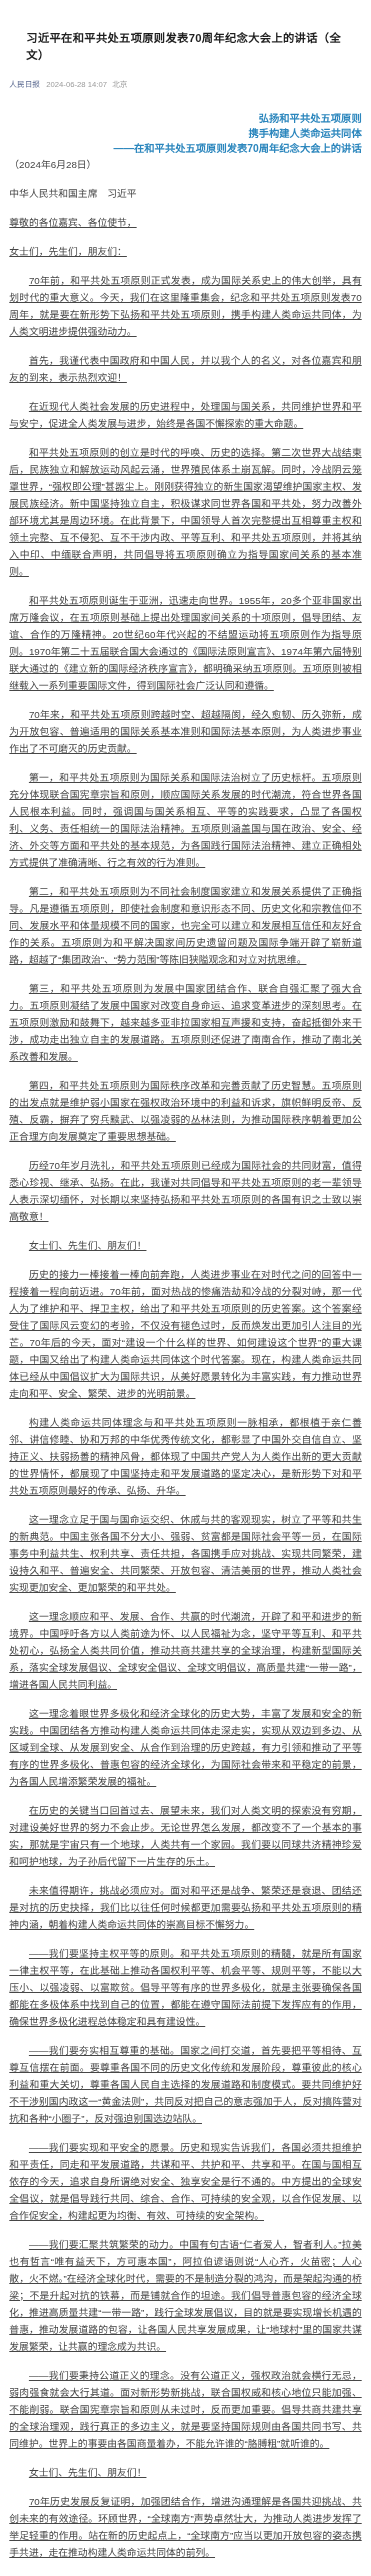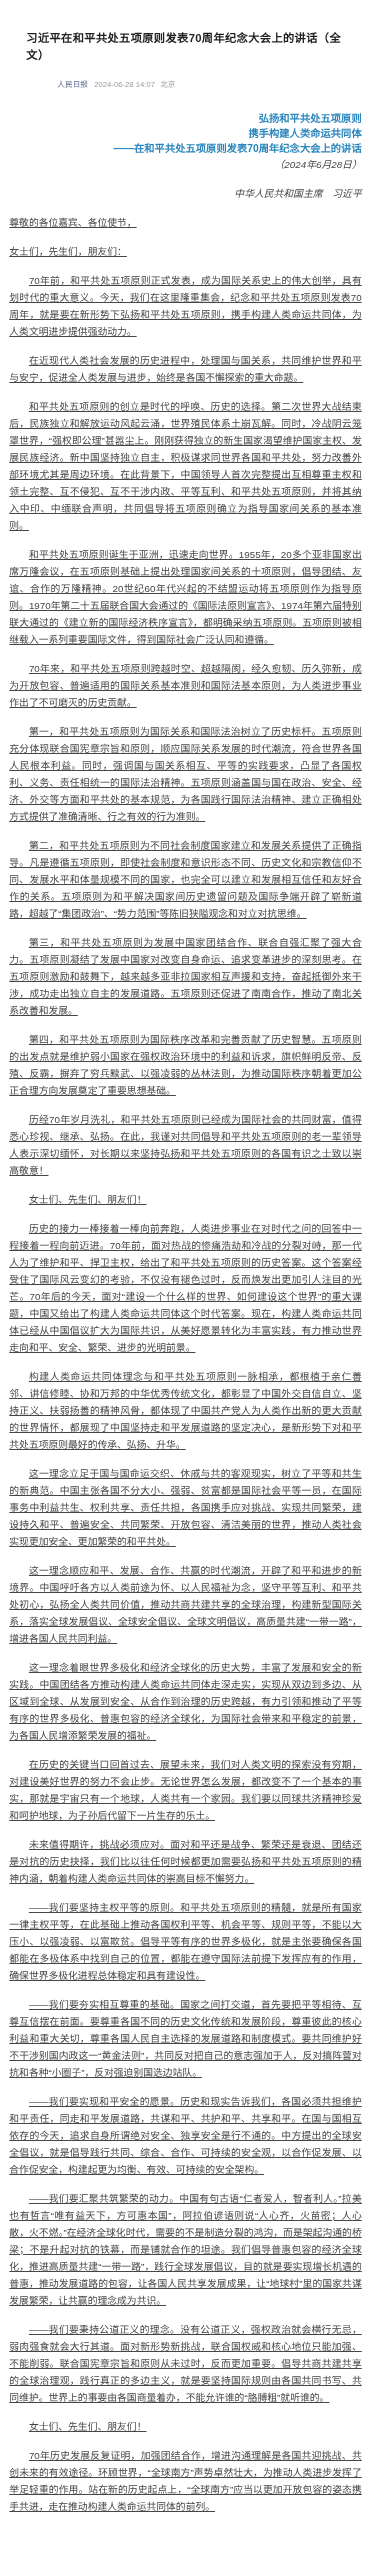--- a/index.html
+++ b/index.html
@@ -17,38 +17,38 @@
     font-weight:700;
     color:#1f1f1f;
     letter-spacing:0.3px;
   }
   .meta{
     margin-top:6.2px;
     font-size:7.7px;
     line-height:10.8px;
     color:#9b9b9b;
   }
-  .meta .src{color:#5b6a91;margin-right:6.2px;cursor:pointer;margin-left:48px;}
+  .meta .src{color:#5b6a91;margin-right:6.2px;cursor:pointer;}
   .meta .dt{margin-right:5.2px;margin-top:32px;}
   .speech-head{
     margin-top:19.6px;
     text-align:right;
     color:#2b86bd;
     font-weight:700;
     font-size:10.3px;
     line-height:15px;
   }
   p{
     margin:0 0 12px 0;
     font-size:9.8px;
     line-height:17px;
     text-align:justify;
     word-break:break-all;
   }
-  p.center{text-align:right;margin-top:0;font-style:italic;}
+  p.center{text-align:left;margin-top:0;}
   .date-line{margin-top:20.6px;}
   .para{text-indent:2em;text-decoration:underline;}
   .para.no-indent{text-indent:0;}
 </style>
 </head>
 <body>
 
 <div class="page">
 
   <h1 class="title">习近平在和平共处五项原则发表70周年纪念大会上的讲话（全文）</h1>
@@ -63,20 +63,21 @@
     <div>——在和平共处五项原则发表70周年纪念大会上的讲话</div>
   </div>
 
   <p class="center date-line">（2024年6月28日）</p>
   <p class="center">中华人民共和国主席　习近平</p>
 
   <div id="speech-body">
       <p class="para no-indent">尊敬的各位嘉宾、各位使节，</p>
       <p class="para no-indent">女士们，先生们，朋友们：</p>
       <p class="para">70年前，和平共处五项原则正式发表，成为国际关系史上的伟大创举，具有划时代的重大意义。今天，我们在这里隆重集会，纪念和平共处五项原则发表70周年，就是要在新形势下弘扬和平共处五项原则，携手构建人类命运共同体，为人类文明进步提供强劲动力。</p>
+      <p class="para">首先，我谨代表中国政府和中国人民，并以我个人的名义，对各位嘉宾和朋友的到来，表示热烈欢迎！</p>
       <p class="para">在近现代人类社会发展的历史进程中，处理国与国关系，共同维护世界和平与安宁，促进全人类发展与进步，始终是各国不懈探索的重大命题。</p>
       <p class="para">和平共处五项原则的创立是时代的呼唤、历史的选择。第二次世界大战结束后，民族独立和解放运动风起云涌，世界殖民体系土崩瓦解。同时，冷战阴云笼罩世界，“强权即公理”甚嚣尘上。刚刚获得独立的新生国家渴望维护国家主权、发展民族经济。新中国坚持独立自主，积极谋求同世界各国和平共处，努力改善外部环境尤其是周边环境。在此背景下，中国领导人首次完整提出互相尊重主权和领土完整、互不侵犯、互不干涉内政、平等互利、和平共处五项原则，并将其纳入中印、中缅联合声明，共同倡导将五项原则确立为指导国家间关系的基本准则。</p>
       <p class="para">和平共处五项原则诞生于亚洲，迅速走向世界。1955年，20多个亚非国家出席万隆会议，在五项原则基础上提出处理国家间关系的十项原则，倡导团结、友谊、合作的万隆精神。20世纪60年代兴起的不结盟运动将五项原则作为指导原则。1970年第二十五届联合国大会通过的《国际法原则宣言》、1974年第六届特别联大通过的《建立新的国际经济秩序宣言》，都明确采纳五项原则。五项原则被相继载入一系列重要国际文件，得到国际社会广泛认同和遵循。</p>
       <p class="para">70年来，和平共处五项原则跨越时空、超越隔阂，经久愈韧、历久弥新，成为开放包容、普遍适用的国际关系基本准则和国际法基本原则，为人类进步事业作出了不可磨灭的历史贡献。</p>
       <p class="para">第一，和平共处五项原则为国际关系和国际法治树立了历史标杆。五项原则充分体现联合国宪章宗旨和原则，顺应国际关系发展的时代潮流，符合世界各国人民根本利益。同时，强调国与国关系相互、平等的实践要求，凸显了各国权利、义务、责任相统一的国际法治精神。五项原则涵盖国与国在政治、安全、经济、外交等方面和平共处的基本规范，为各国践行国际法治精神、建立正确相处方式提供了准确清晰、行之有效的行为准则。</p>
       <p class="para">第二，和平共处五项原则为不同社会制度国家建立和发展关系提供了正确指导。凡是遵循五项原则，即使社会制度和意识形态不同、历史文化和宗教信仰不同、发展水平和体量规模不同的国家，也完全可以建立和发展相互信任和友好合作的关系。五项原则为和平解决国家间历史遗留问题及国际争端开辟了崭新道路，超越了“集团政治”、“势力范围”等陈旧狭隘观念和对立对抗思维。</p>
       <p class="para">第三，和平共处五项原则为发展中国家团结合作、联合自强汇聚了强大合力。五项原则凝结了发展中国家对改变自身命运、追求变革进步的深刻思考。在五项原则激励和鼓舞下，越来越多亚非拉国家相互声援和支持，奋起抵御外来干涉，成功走出独立自主的发展道路。五项原则还促进了南南合作，推动了南北关系改善和发展。</p>
       <p class="para">第四，和平共处五项原则为国际秩序改革和完善贡献了历史智慧。五项原则的出发点就是维护弱小国家在强权政治环境中的利益和诉求，旗帜鲜明反帝、反殖、反霸，摒弃了穷兵黩武、以强凌弱的丛林法则，为推动国际秩序朝着更加公正合理方向发展奠定了重要思想基础。</p>
       <p class="para">历经70年岁月洗礼，和平共处五项原则已经成为国际社会的共同财富，值得悉心珍视、继承、弘扬。在此，我谨对共同倡导和平共处五项原则的老一辈领导人表示深切缅怀，对长期以来坚持弘扬和平共处五项原则的各国有识之士致以崇高敬意！</p>
       <p class="para">女士们、先生们、朋友们！</p>

